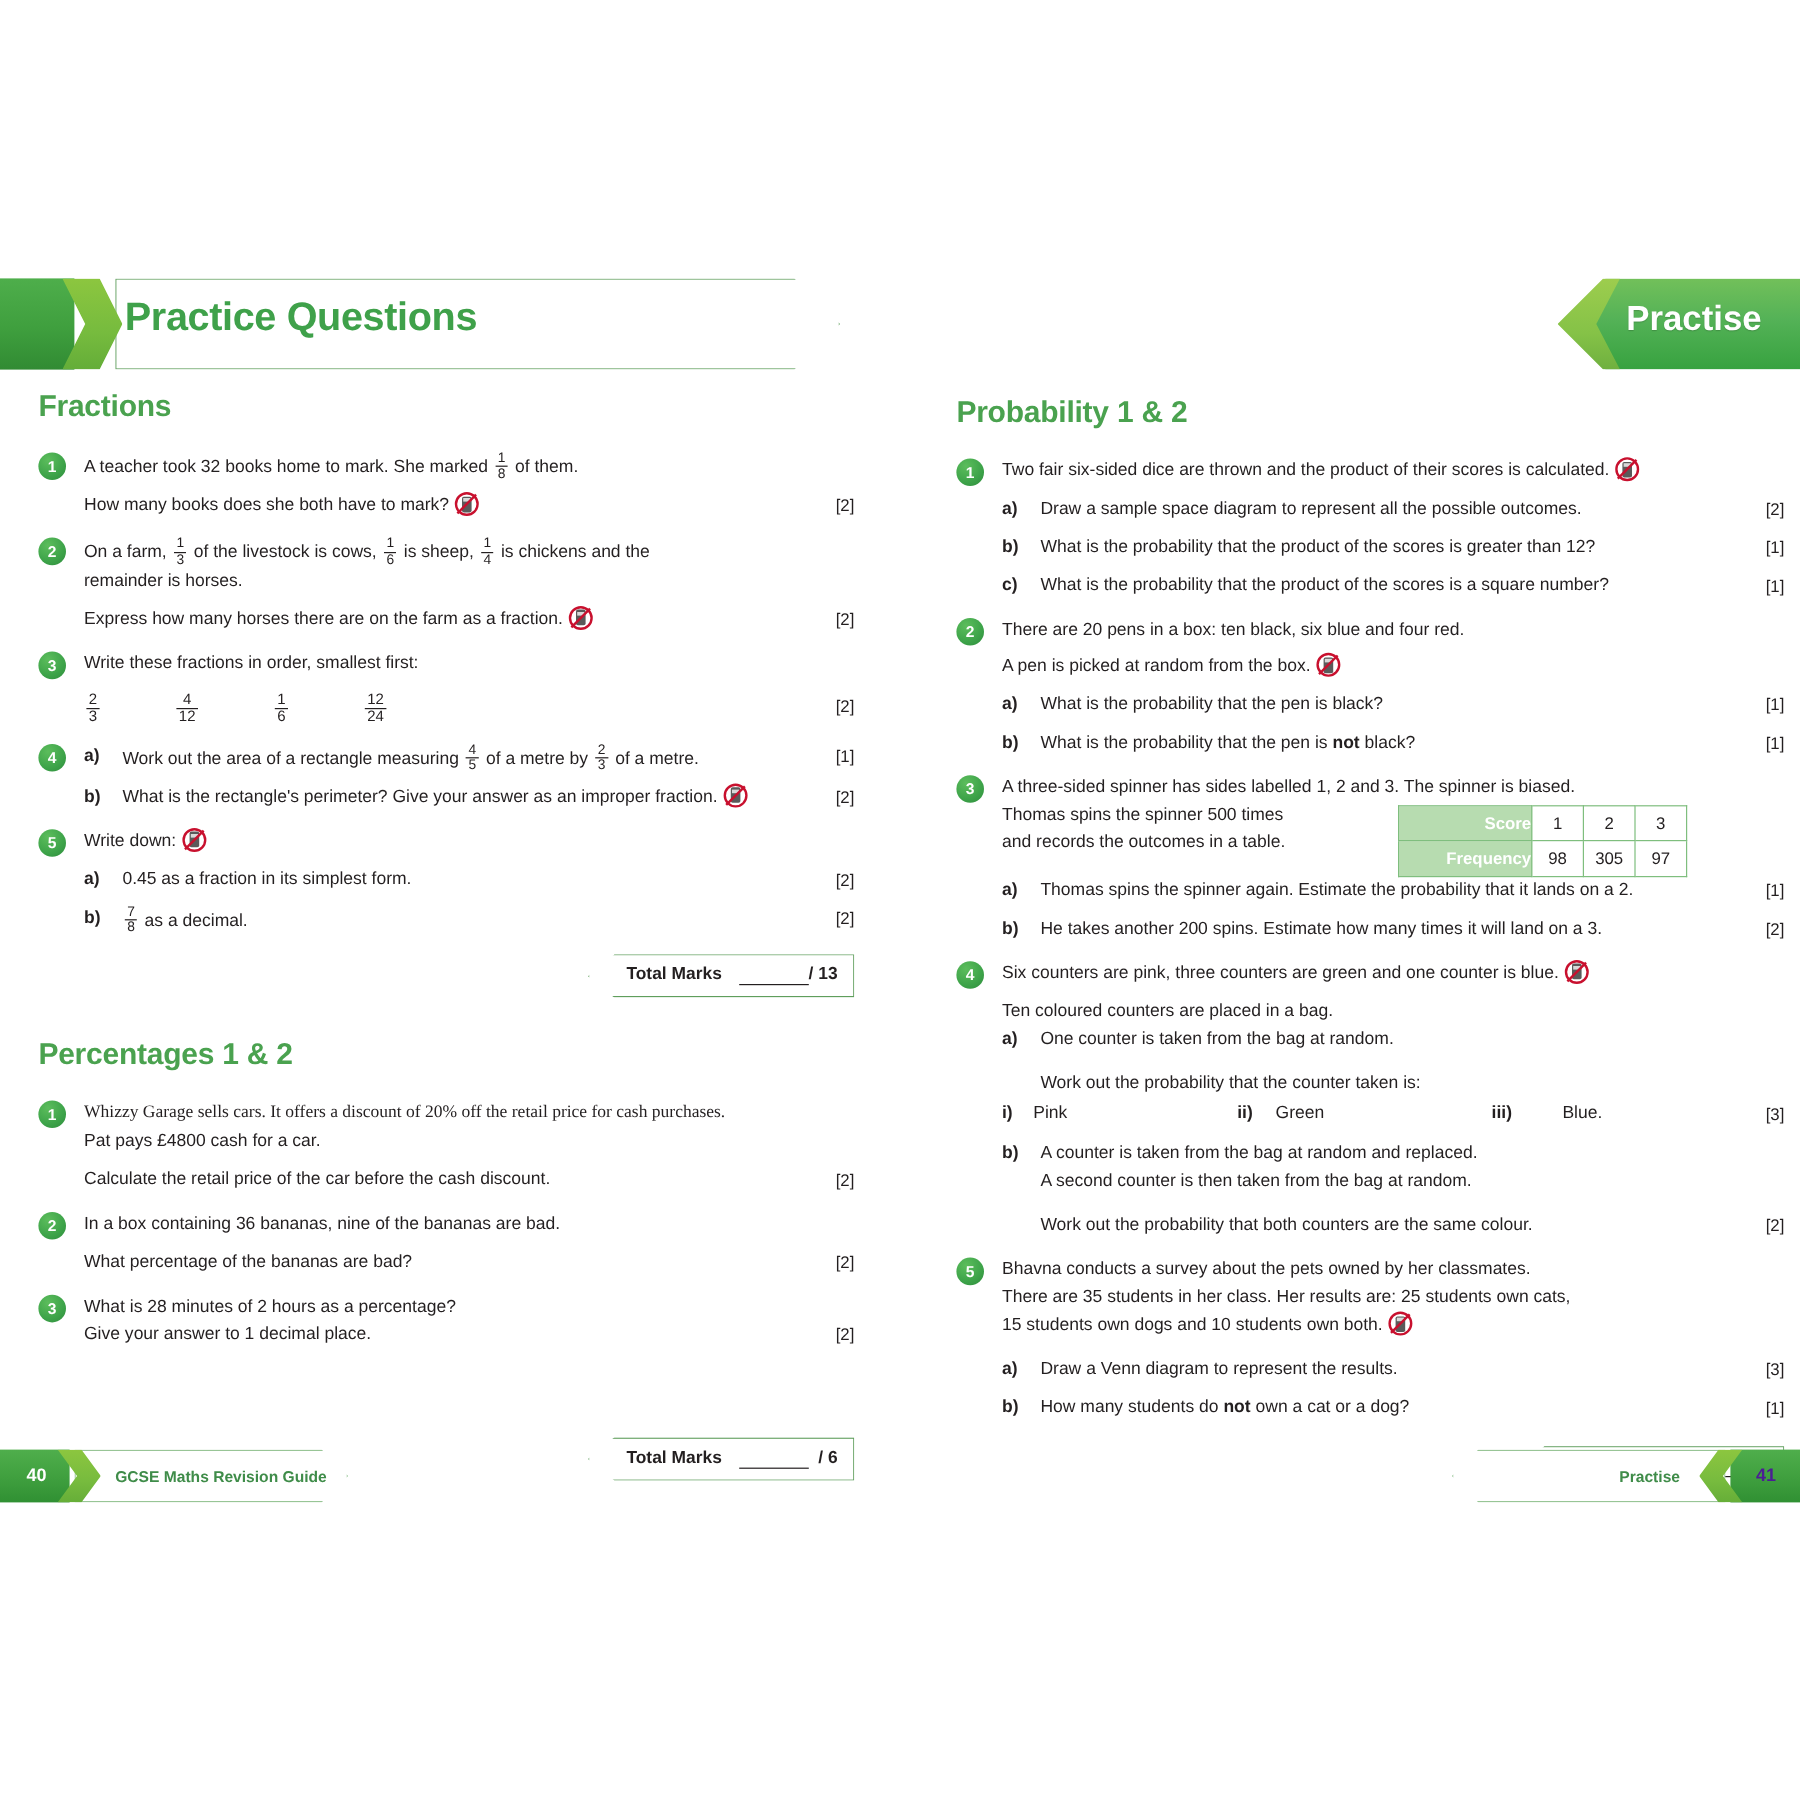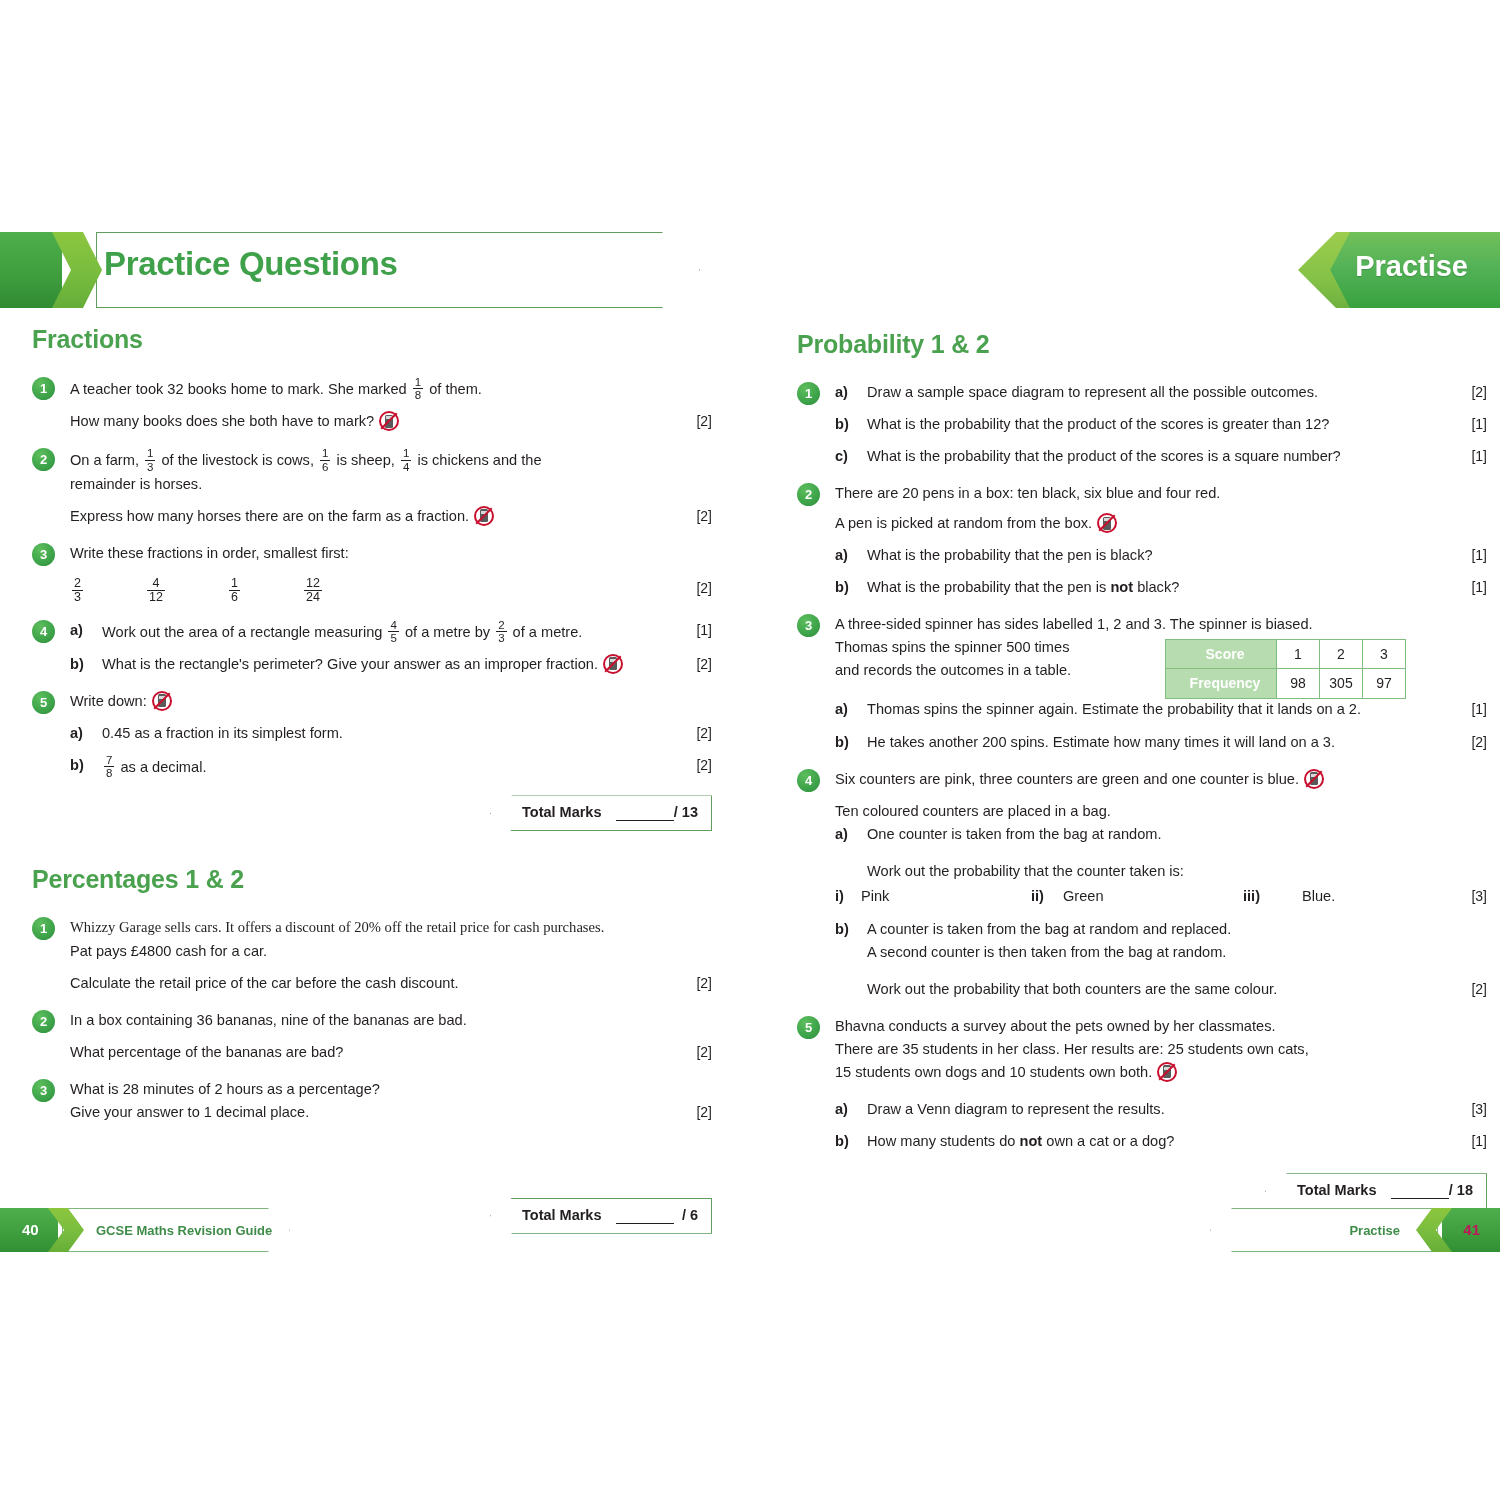--- a/index.html
+++ b/index.html
@@ -207,21 +207,21 @@
     border: 1px solid #7fbe7e;
     font-size: 14px;
     text-align: center;
     padding: 3px 0;
     height: 20px;
   }
   .freqtable td.hd {
     background: #b7dcb0;
     color: #ffffff;
     font-weight: bold;
-    text-align: center;
+    text-align: right;
     padding-left: 8px;
     width: 102px;
   }
   .freqtable td.val { width: 42px; background: #ffffff; }
 
   
   .romans { position: relative; margin-top: 2px; }
   .romans span.ri { position: absolute; font-weight: bold; }
   .romans span.rt { position: absolute; }
 
@@ -274,21 +274,21 @@
     background: linear-gradient(180deg, #4fae4c 0%, #3f9f3e 55%, #309033 100%);
   }
   .footer-right .arr {
     position: absolute; right: 48px; top: 0;
     width: 36px; height: 44px;
     background: linear-gradient(180deg, #8cc63f 0%, #77bb3e 60%, #66ae38 100%);
     clip-path: polygon(45% 0, 100% 0, 55% 50%, 100% 100%, 45% 100%, 0 50%);
   }
   .footer-right .pn {
     position: absolute; right: 20px; top: 13px;
-    font-size: 15px; font-weight: bold; color: #be185d;
+    font-size: 15px; font-weight: bold; color: #4c1d95;
   }
   .footer-right .ft {
     position: absolute; right: 100px; top: 15px;
     font-size: 13px; font-weight: bold; color: #3f8c49;
   }
 </style>
 </head>
 <body>
 
 <div class="page">
@@ -445,20 +445,24 @@
       <span class="tv">/ 6</span>
     </div>
   </div>
 
   <div class="col-right">
     <h2 class="section-title">Probability 1 &amp; 2</h2>
 
     <div class="q">
       <div class="qnum">1</div>
       <div class="qtext">
+        <div class="row">
+          <span>Two fair six-sided dice are thrown and the product of their scores is calculated.</span>
+          <span class="nocalc"><span class="body"></span><span class="scr"></span><span class="ring"></span><span class="slash"></span></span>
+        </div>
         <div class="sub">
           <span class="lbl">a)</span>
           <span>Draw a sample space diagram to represent all the possible outcomes.</span>
           <span class="marks">[2]</span>
         </div>
         <div class="sub">
           <span class="lbl">b)</span>
           <span>What is the probability that the product of the scores is greater than 12?</span>
           <span class="marks">[1]</span>
         </div>

